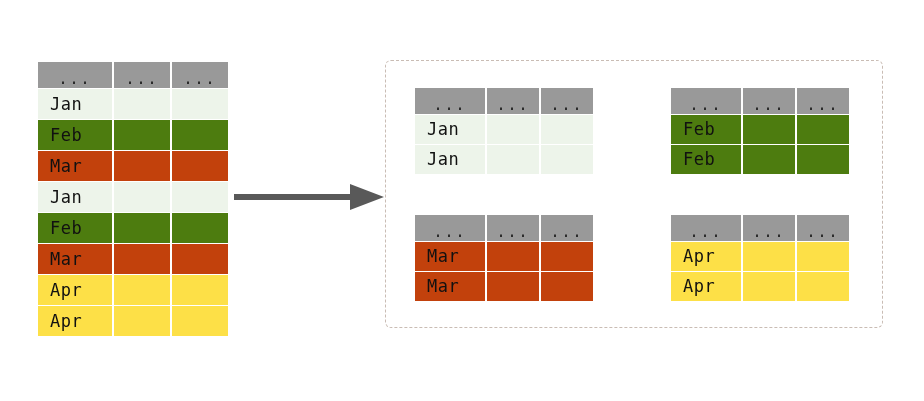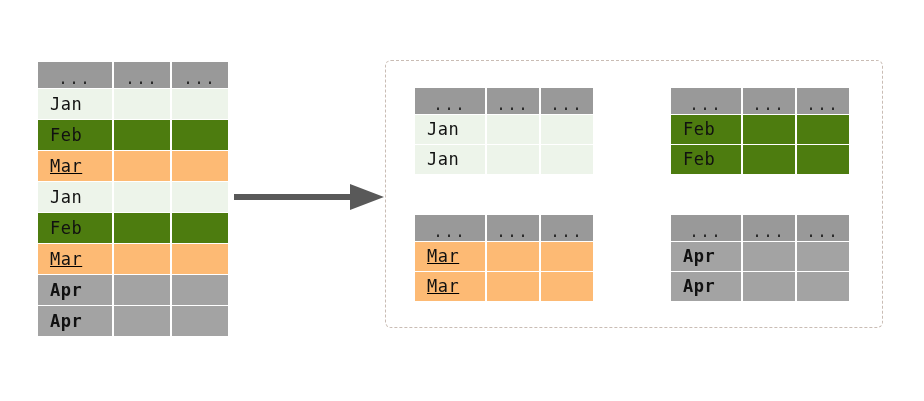--- a/index.html
+++ b/index.html
@@ -57,22 +57,22 @@
     padding-left: 12px;
     font-size: 17px;
     color: #111111;
     line-height: 30px;
     letter-spacing: 0.5px;
   }
 
   
   .r-green  td { background: #edf4ea; }
   .r-pink   td { background: #4d7c0f; }
-  .r-blue   td { background: #fdba74; text-decoration: underline; }
-  .r-cream  td { background: #a3a3a3; font-weight: bold; }
+  .r-blue   td { background: #c2410c; }
+  .r-cream  td { background: #fde047; }
 
   
   #source-table {
     left: 36px;
     top: 61px;
   }
   #source-table col.c1 { width: 74px; }
   #source-table col.c2 { width: 56px; }
   #source-table col.c3 { width: 56px; }
 

